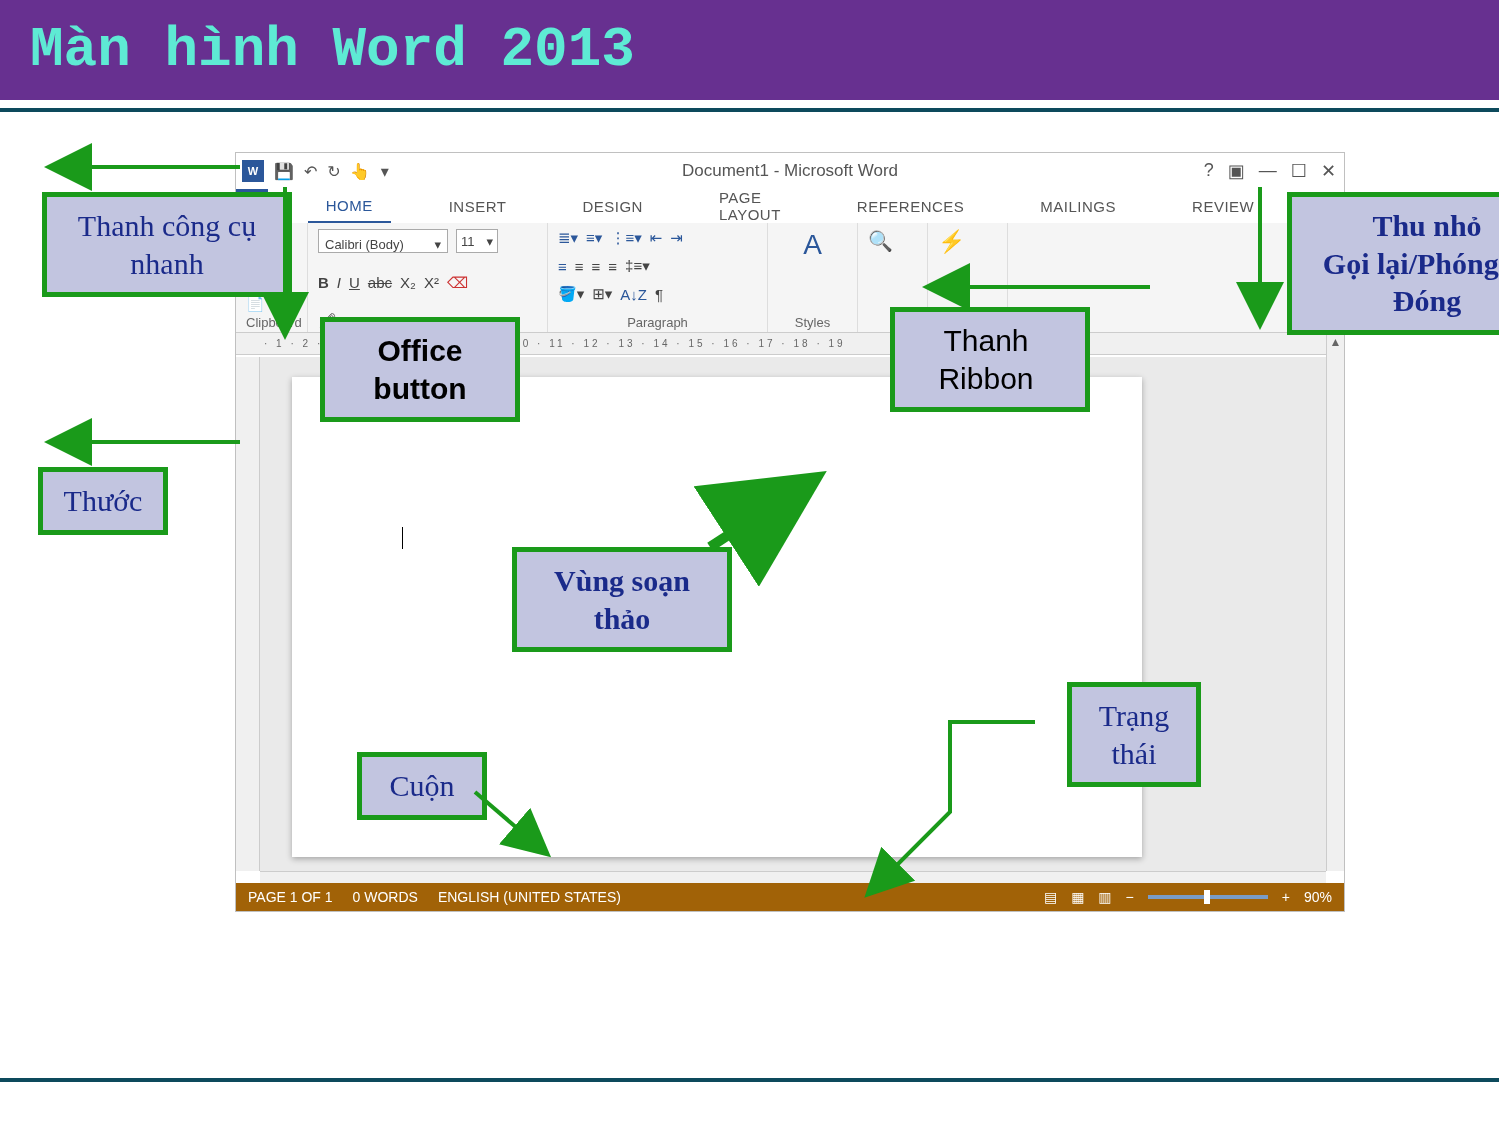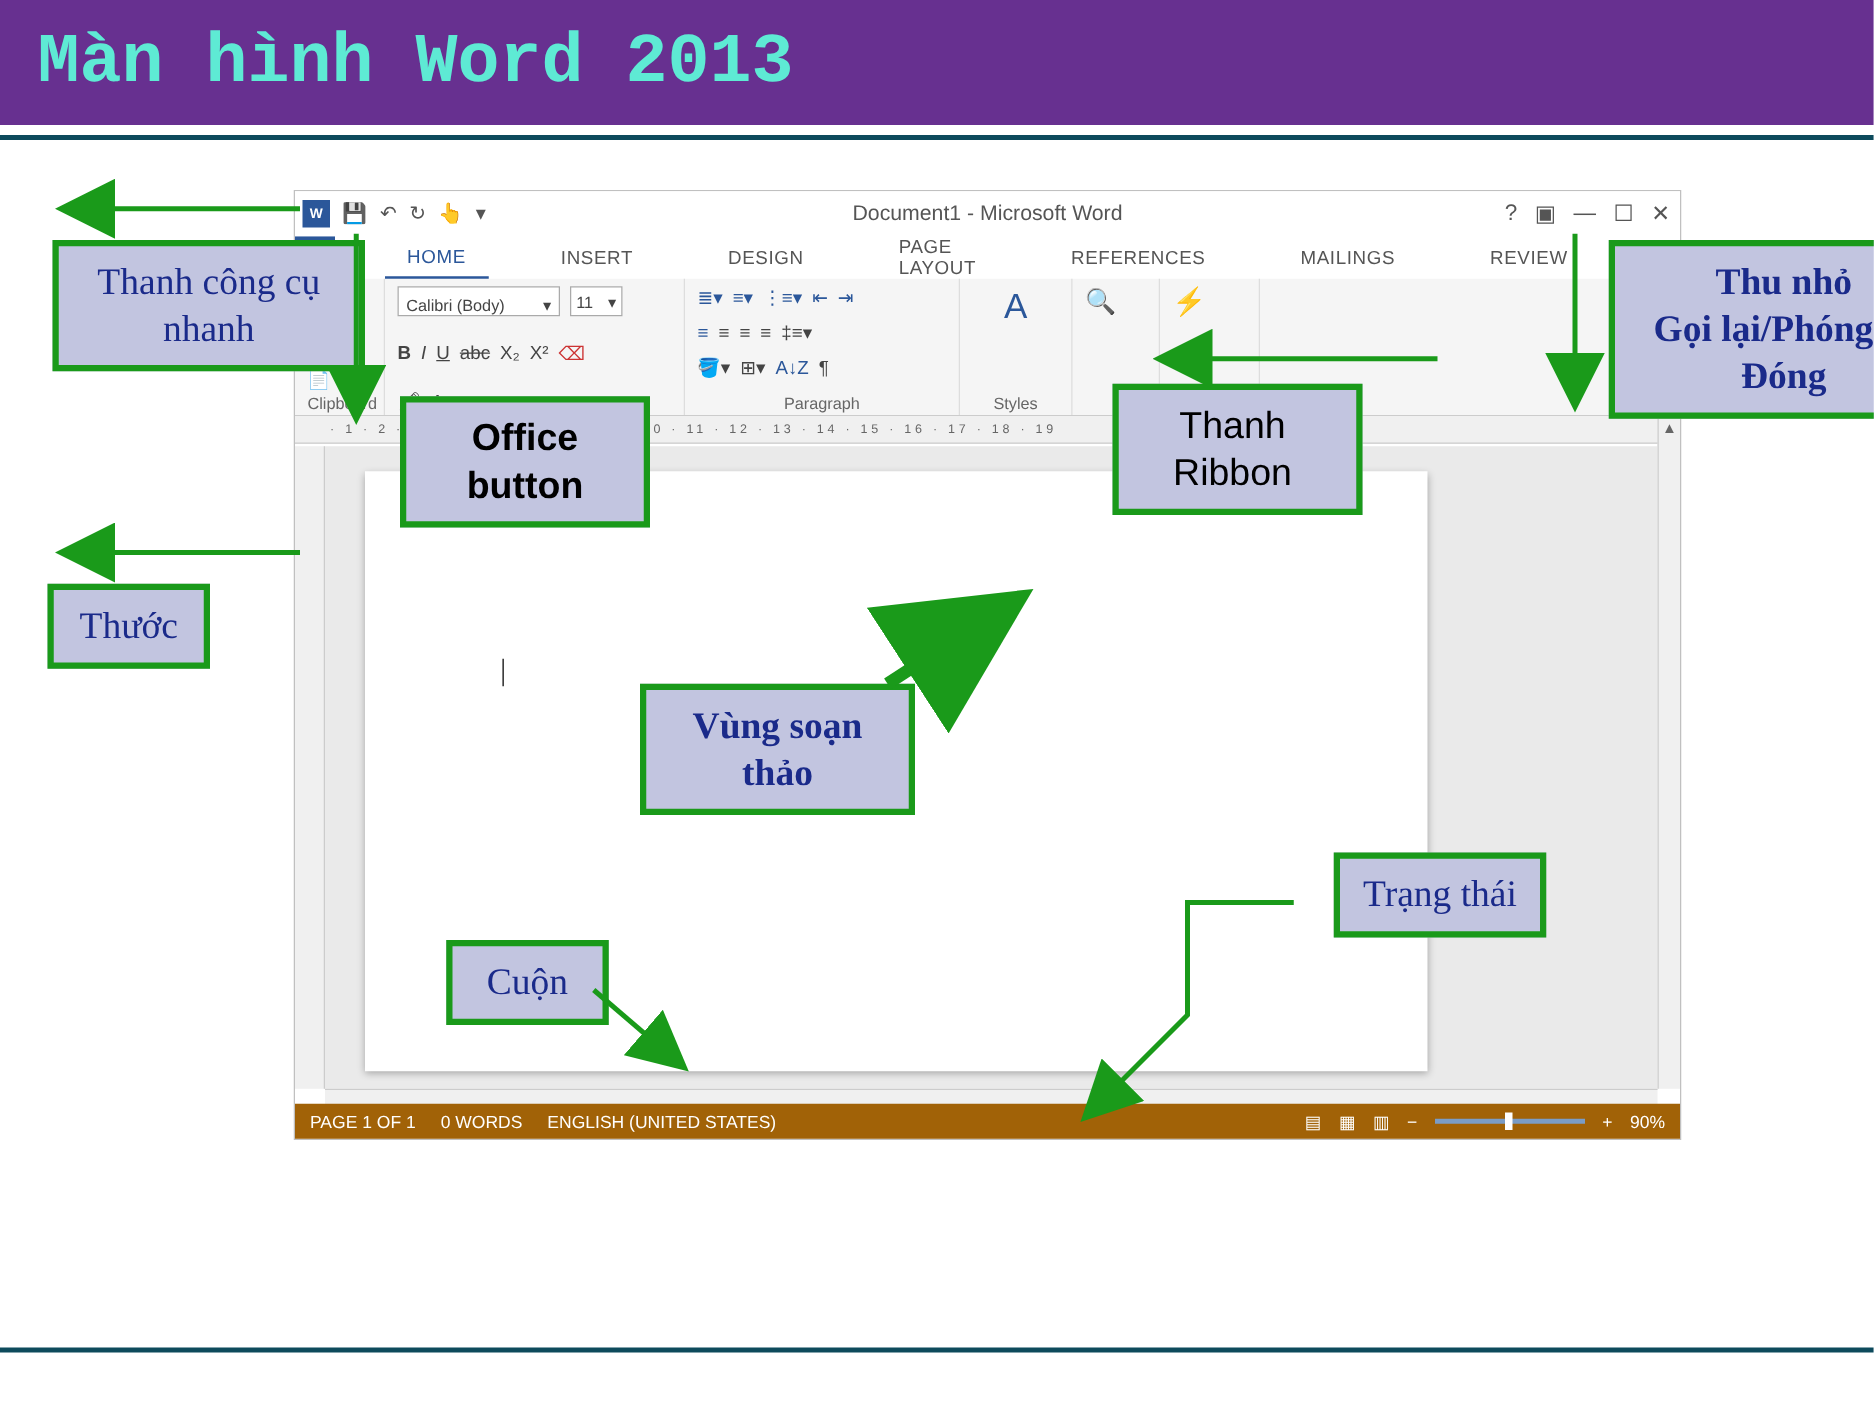--- a/index.html
+++ b/index.html
@@ -221,21 +221,21 @@
 
   <div class="callout navy" style="left:20px; top:80px; width:250px"><span>Thanh công cụ nhanh</span></div>
   <div class="callout black" style="left:320px; top:205px; width:200px"><span>Office button</span></div>
   <div class="callout plain-black" style="left:890px; top:195px; width:200px; font-family:Arial"><span>Thanh Ribbon</span></div>
   <div class="callout navy" style="left:1265px; top:80px; width:280px; white-space:pre-line; font-weight:bold"><span>Thu nhỏ
 Gọi lại/Phóng to
 Đóng</span></div>
   <div class="callout navy" style="left:16px; top:355px; width:130px"><span>Thước</span></div>
   <div class="callout navy" style="left:490px; top:435px; width:220px; font-weight:bold"><span>Vùng soạn thảo</span></div>
   <div class="callout navy" style="left:335px; top:640px; width:130px"><span>Cuộn</span></div>
-  <div class="callout navy" style="left:1045px; top:570px; width:170px"><span>Trạng thái</span></div>
+  <div class="callout navy" style="left:1045px; top:570px; width:134px"><span>Trạng thái</span></div>
 
   <svg class="arrows" width="1499" height="980">
     <defs>
       <marker id="ah" markerWidth="12" markerHeight="12" refX="10" refY="6" orient="auto">
         <path d="M0,0 L12,6 L0,12 Z" fill="#1a9a1a"></path>
       </marker>
     </defs>
 
     <line x1="240" y1="55" x2="52" y2="55" stroke="#1a9a1a" stroke-width="4" marker-end="url(#ah)"></line>
 

